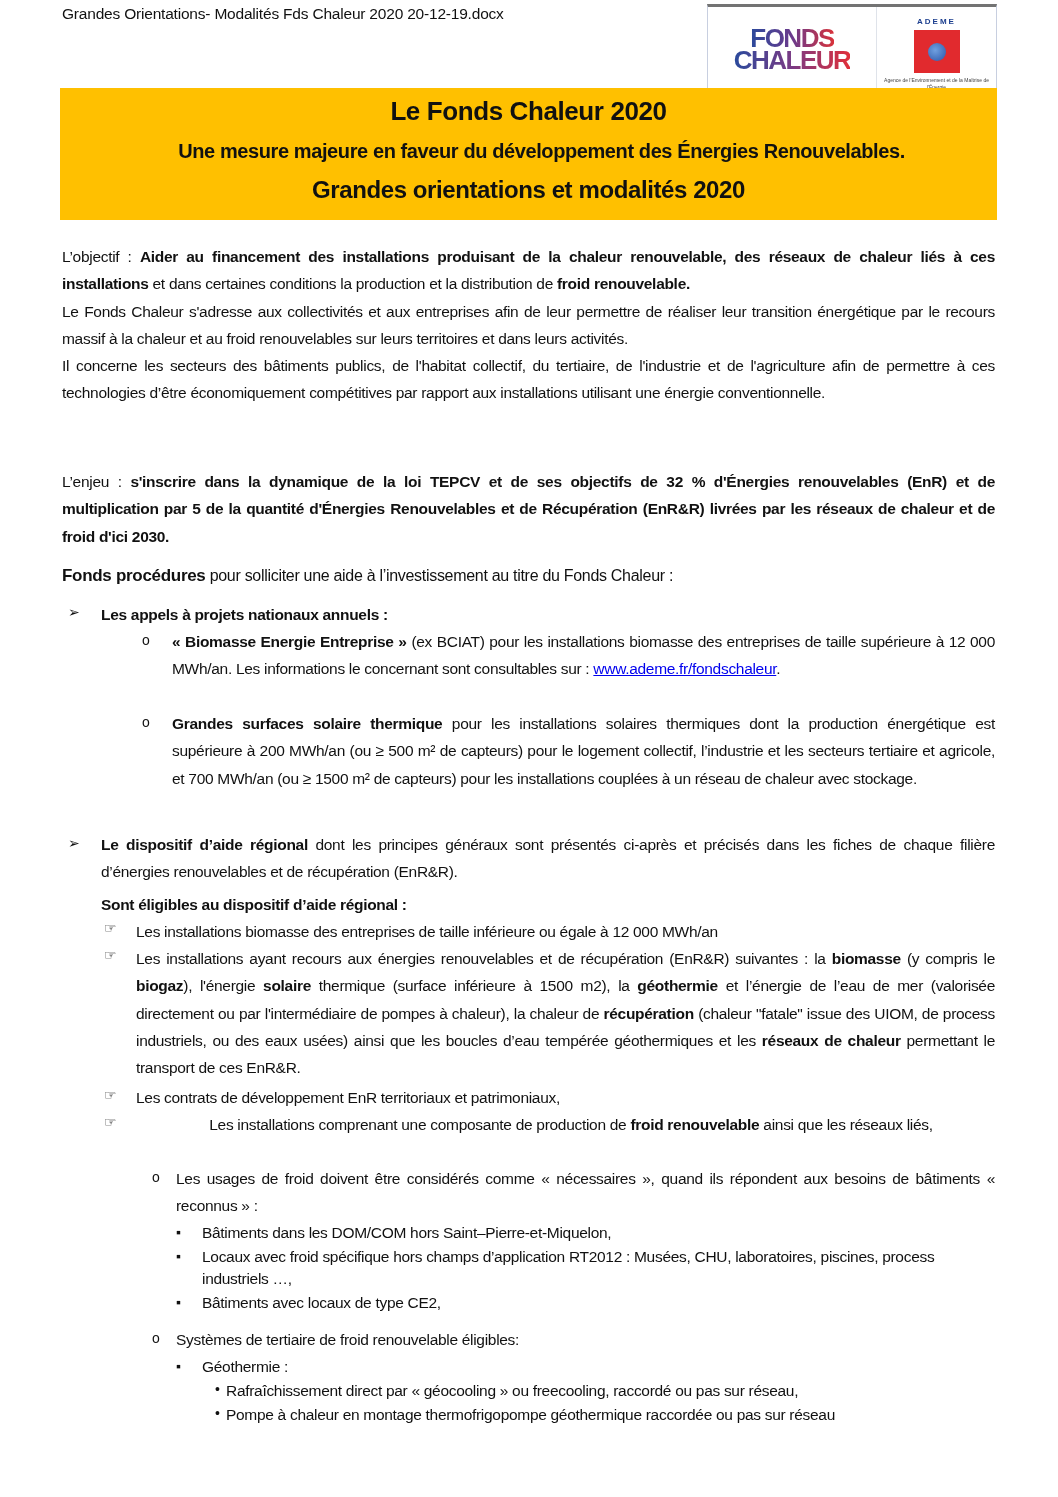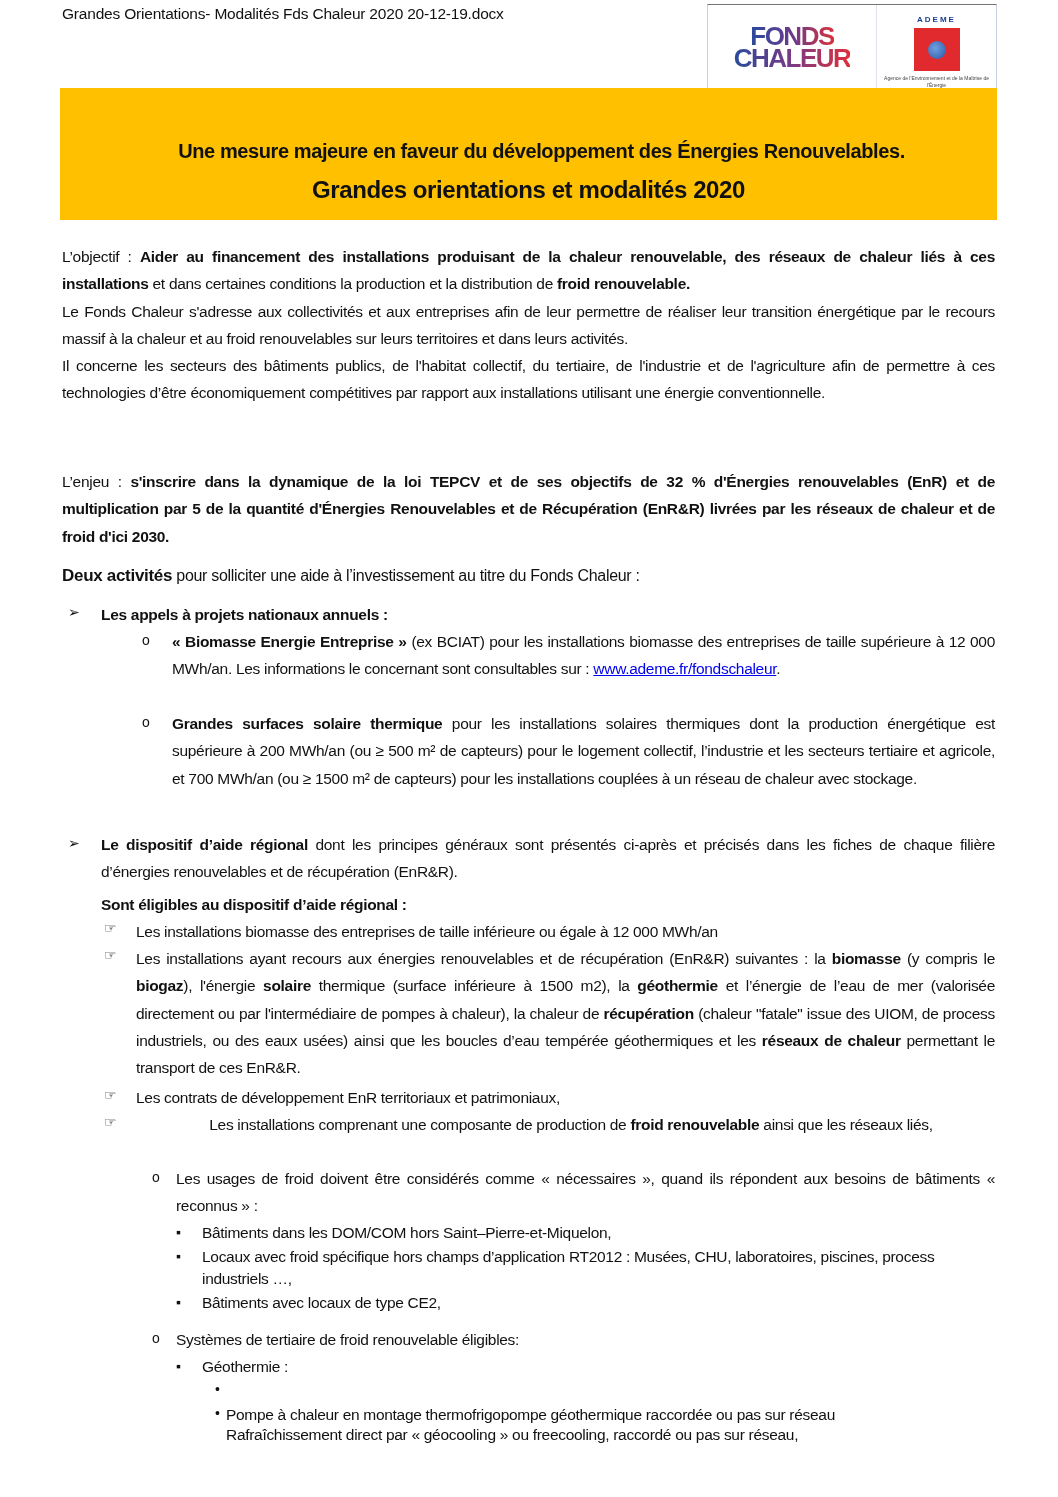--- a/index.html
+++ b/index.html
@@ -7,21 +7,21 @@
     width: 1058px; height: 1497px; position: relative; overflow: hidden;
     font-family: "Liberation Sans", "DejaVu Sans", sans-serif;
     color: #111;
   }
   .doc-filename {
     position: absolute; left: 62px; top: 5px;
     font-size: 15.5px; letter-spacing: -0.2px; color: #111;
   }
   .logos {
     position: absolute; left: 707px; top: 4px; width: 288px; height: 84px;
-    border-left: 1px solid #c8cfe0; border-right: 1px solid #c8cfe0; border-top: 1px solid #737373;
+    border-left: 1px solid #c8cfe0; border-right: 1px solid #c8cfe0; border-top: 3px solid #737373;
     display: flex;
   }
   .logo-fonds {
     width: 168px; height: 100%; border-right: 1px solid #dfe3ea;
     display: flex; flex-direction: column; align-items: center; justify-content: center;
     font-family: "Liberation Sans", sans-serif; font-weight: bold; line-height: 22px;
     letter-spacing: -1.5px;
   }
   .logo-fonds .l1 { font-size: 26px; background: linear-gradient(90deg,#2a4a9c,#6a3a8c,#d8323a); -webkit-background-clip: text; background-clip: text; color: transparent; }
   .logo-fonds .l2 { font-size: 26px; background: linear-gradient(90deg,#2a4a9c,#7a3a84,#e0303a); -webkit-background-clip: text; background-clip: text; color: transparent; }
@@ -67,36 +67,37 @@
   <div class="logo-ademe">
     <div class="ademe-word">ADEME</div>
     <div class="ademe-square">
         <div class="ademe-globe"></div>
       </div>
     <div class="ademe-tag">Agence de l'Environnement et de la Maîtrise de l'Énergie</div>
   </div>
 </div>
 
 <div class="banner">
+  <h1>Le Fonds Chaleur 2020</h1>
   <div class="sub">Une mesure majeure en faveur du développement des Énergies Renouvelables.</div>
   <div class="sub2">Grandes orientations et modalités 2020</div>
 </div>
 
 <div class="body-text" style="top:243px;">
   <p class="p"><span>L’objectif : </span><b>Aider au financement des installations produisant de la chaleur renouvelable, des réseaux de chaleur liés à ces installations</b><span> et dans certaines conditions la production et la distribution de </span><b>froid renouvelable.</b></p>
   <p class="p">Le Fonds Chaleur s'adresse aux collectivités et aux entreprises afin de leur permettre de réaliser leur transition énergétique par le recours massif à la chaleur et au froid renouvelables sur leurs territoires et dans leurs activités.</p>
   <p class="p">Il concerne les secteurs des bâtiments publics, de l'habitat collectif, du tertiaire, de l'industrie et de l'agriculture afin de permettre à ces technologies d’être économiquement compétitives par rapport aux installations utilisant une énergie conventionnelle.</p>
 </div>
 
 <div class="body-text" style="top:468px;">
   <p class="p"><span>L’enjeu : </span><b>s'inscrire dans la dynamique de la loi TEPCV et de ses objectifs de 32 % d'Énergies renouvelables (EnR) et de multiplication par 5 de la quantité d'Énergies Renouvelables et de Récupération (EnR&amp;R) livrées par les réseaux de chaleur et de froid d'ici 2030.</b></p>
 </div>
 
 <div class="body-text" style="top:562px; font-size:16px;">
-  <b style="font-size:17px;">Deux activités</b><span> pour solliciter une aide à l’investissement au titre du Fonds Chaleur :</span>
+  <b style="font-size:17px;">Fonds procédures</b><span> pour solliciter une aide à l’investissement au titre du Fonds Chaleur :</span>
 </div>
 
 <span class="bullet" style="left:68px; top:604px;">➢</span>
 <div class="lvl" style="left:101px; top:601px; width:894px;"><b>Les appels à projets nationaux annuels :</b></div>
 
 <span class="bullet" style="left:142px; top:632px;">o</span>
 <div class="lvl" style="left:172px; top:628px; width:823px;">
   <b>« Biomasse Energie Entreprise »</b><span> (ex BCIAT) pour les installations biomasse des entreprises de taille supérieure à 12 000 MWh/an. Les informations le concernant sont consultables sur : </span><a class="link">www.ademe.fr/fondschaleur</a><span>.</span>
 </div>
 
@@ -137,17 +138,17 @@
 <span class="bullet" style="left:176px; top:1294px;">▪</span>
 <div class="lvl tight" style="left:202px; top:1292px; width:793px;">Bâtiments avec locaux de type CE2,</div>
 
 <span class="bullet" style="left:152px; top:1330px;">o</span>
 <div class="lvl" style="left:176px; top:1326px; width:819px;">Systèmes de tertiaire de froid renouvelable éligibles:</div>
 
 <span class="bullet" style="left:176px; top:1358px;">▪</span>
 <div class="lvl tight" style="left:202px; top:1356px; width:793px;">Géothermie :</div>
 
 <span class="bullet" style="left:215px; top:1381px;">•</span>
-<div class="lvl tight" style="left:226px; top:1424px; width:769px;">Rafraîchissement direct par « géocooling » ou freecooling, raccordé ou pas sur réseau,</div>
+<div class="lvl tight" style="left:226px; top:1380px; width:769px;">Rafraîchissement direct par « géocooling » ou freecooling, raccordé ou pas sur réseau,</div>
 <span class="bullet" style="left:215px; top:1405px;">•</span>
 <div class="lvl tight" style="left:226px; top:1404px; width:769px;">Pompe à chaleur en montage thermofrigopompe géothermique raccordée ou pas sur réseau</div>
 
 <div class="pagenum">1/4</div>
 
 </body></html>

